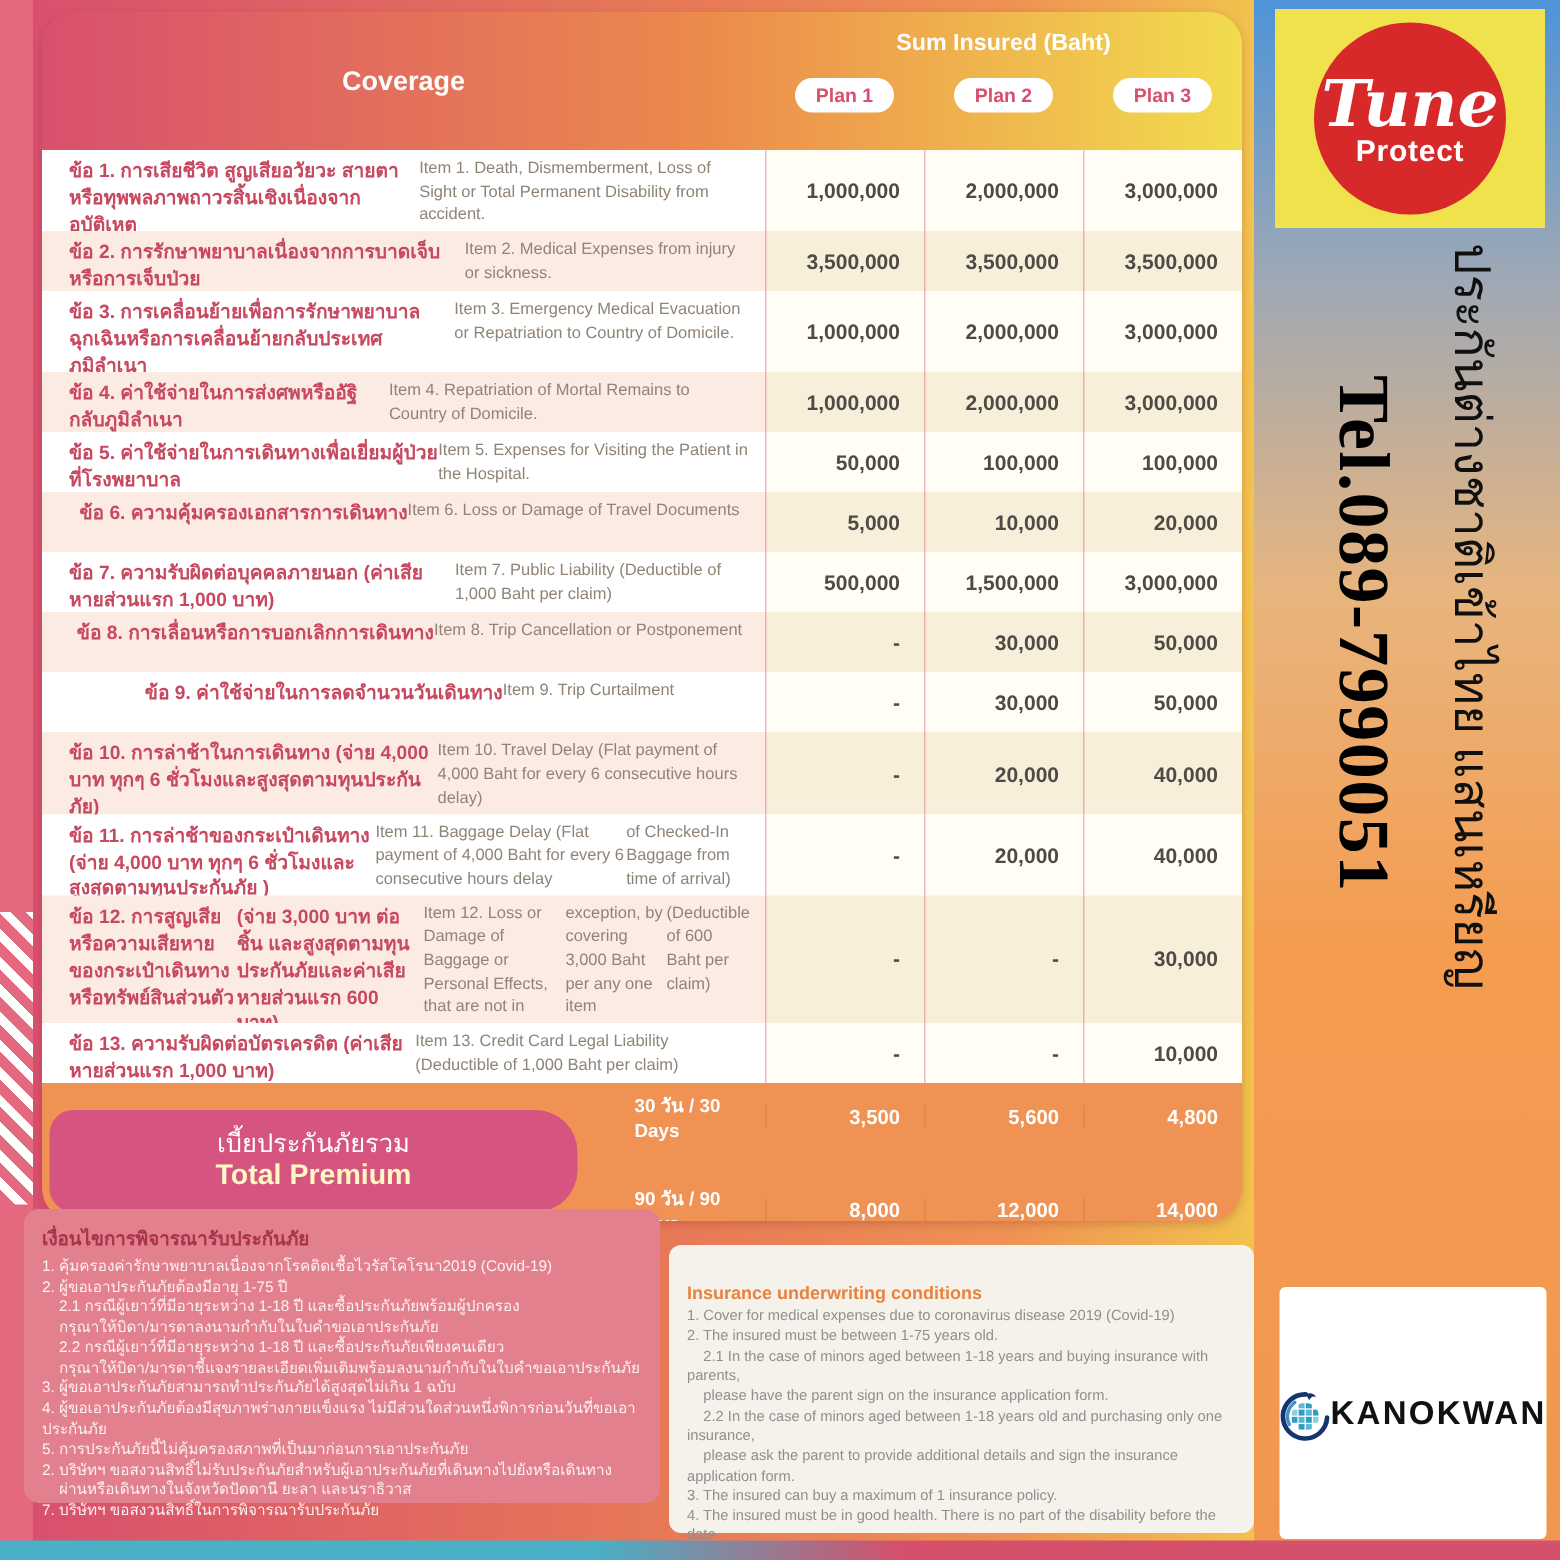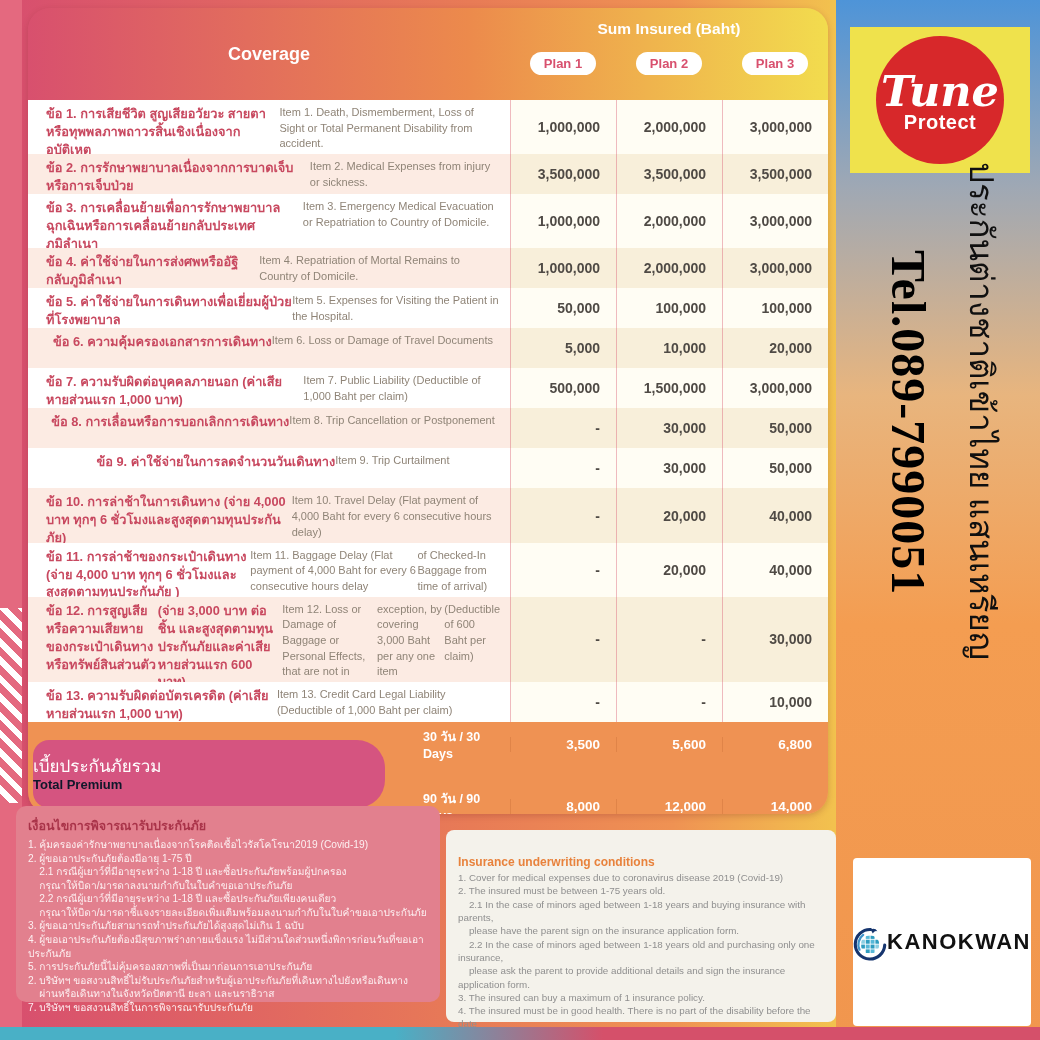--- a/index.html
+++ b/index.html
@@ -40,23 +40,23 @@
   .trow.alt .tvals{background:#f8efda;}
   .tval{width:106px;display:flex;align-items:center;justify-content:flex-end;
     padding-right:16px;box-sizing:border-box;font-size:14px;font-weight:bold;color:#4f4a45;
     border-left:1px solid rgba(214,86,110,.40);}
   .l-th{font-size:12.8px;font-weight:bold;color:#c8485f;line-height:1.4;}
   .l-en{font-size:11px;color:#8f8477;line-height:1.42;}
 
   
   .premium{position:relative;height:92px;background:#ef9253;}
   .premium-box{position:absolute;left:5px;top:18px;bottom:6px;width:352px;background:#d55480;
-    border-radius:16px 28px 28px 16px;display:flex;flex-direction:column;align-items:flex-start;justify-content:center;}
+    border-radius:16px 28px 28px 16px;display:flex;flex-direction:column;align-items:center;justify-content:center;}
   .premium-box .t1{color:#fff;font-size:17px;line-height:1.25;}
-  .premium-box .t2{color:#0f172a;font-size:13px;font-weight:bold;line-height:1.2;}
+  .premium-box .t2{color:#fef9c3;font-size:19px;font-weight:bold;line-height:1.2;}
   .premium-rows{position:absolute;left:357px;right:0;top:5px;bottom:5px;display:flex;
     flex-direction:column;justify-content:space-around;gap:28px;}
   .prow{display:flex;align-items:center;}
   .plabel{flex:1;padding-left:38px;color:#fff;font-size:12.5px;font-weight:bold;}
   .pvals{width:318px;display:flex;}
   .pval{width:106px;display:flex;align-items:center;justify-content:flex-end;padding-right:16px;
     box-sizing:border-box;color:#fff;font-size:13.5px;font-weight:bold;
     border-left:1px solid rgba(190,100,45,.30);}
 
   
@@ -64,21 +64,21 @@
     border-radius:10px;padding:10px 12px;box-sizing:border-box;z-index:6;}
   .cond-th .h{color:#a93349;font-size:12.5px;font-weight:bold;margin-bottom:2px;}
   .cond-th .ln{color:#fdeff1;font-size:10.2px;line-height:1.33;white-space:pre-wrap;}
   .cond-en{position:absolute;left:446px;top:830px;width:390px;height:192px;background:#f4f2eb;
     border-radius:8px;padding:25px 12px;box-sizing:border-box;z-index:6;}
   .cond-en .h{color:#e8823c;font-size:12px;font-weight:bold;margin-bottom:2px;}
   .cond-en .ln{color:#8f8f8f;font-size:9.8px;line-height:1.36;white-space:pre-wrap;}
 
   
   .tune-box{position:absolute;left:14px;top:6px;width:180px;height:146px;background:#efe24c;
-    display:flex;align-items:center;justify-content:center;margin-top:21px;}
+    display:flex;align-items:center;justify-content:center;}
   .tune-circle{width:128px;height:128px;border-radius:50%;background:#d7282a;display:flex;
     flex-direction:column;align-items:center;justify-content:center;}
   .tune-name{color:#fff;font-family:"DejaVu Serif",serif;font-style:italic;font-weight:bold;
     font-size:43px;line-height:.9;margin-top:6px;}
   .tune-sub{color:#fff;font-size:20px;font-weight:bold;letter-spacing:.5px;}
   .v-thai{position:absolute;left:172px;top:162px;transform:rotate(90deg);transform-origin:0 0;
     white-space:nowrap;color:#101010;font-size:33px;font-family:"Liberation Serif",serif;}
   .v-tel{position:absolute;left:100px;top:250px;transform:rotate(90deg);transform-origin:0 0;
     white-space:nowrap;color:#000;font-size:48px;font-weight:bold;
     font-family:"Liberation Serif",serif;letter-spacing:1px;}
@@ -279,21 +279,21 @@
       <div class="premium-box">
         <div class="t1">เบี้ยประกันภัยรวม</div>
         <div class="t2">Total Premium</div>
       </div>
       <div class="premium-rows">
   <div class="prow">
     <div class="plabel">30 วัน / 30 Days</div>
     <div class="pvals">
               <div class="pval">3,500</div>
               <div class="pval">5,600</div>
-              <div class="pval">6,800</div>
+              <div class="pval">4,800</div>
             </div>
   </div>
 
   <div class="prow">
     <div class="plabel">90 วัน / 90 Days</div>
     <div class="pvals">
               <div class="pval">8,000</div>
               <div class="pval">12,000</div>
               <div class="pval">14,000</div>
             </div>

